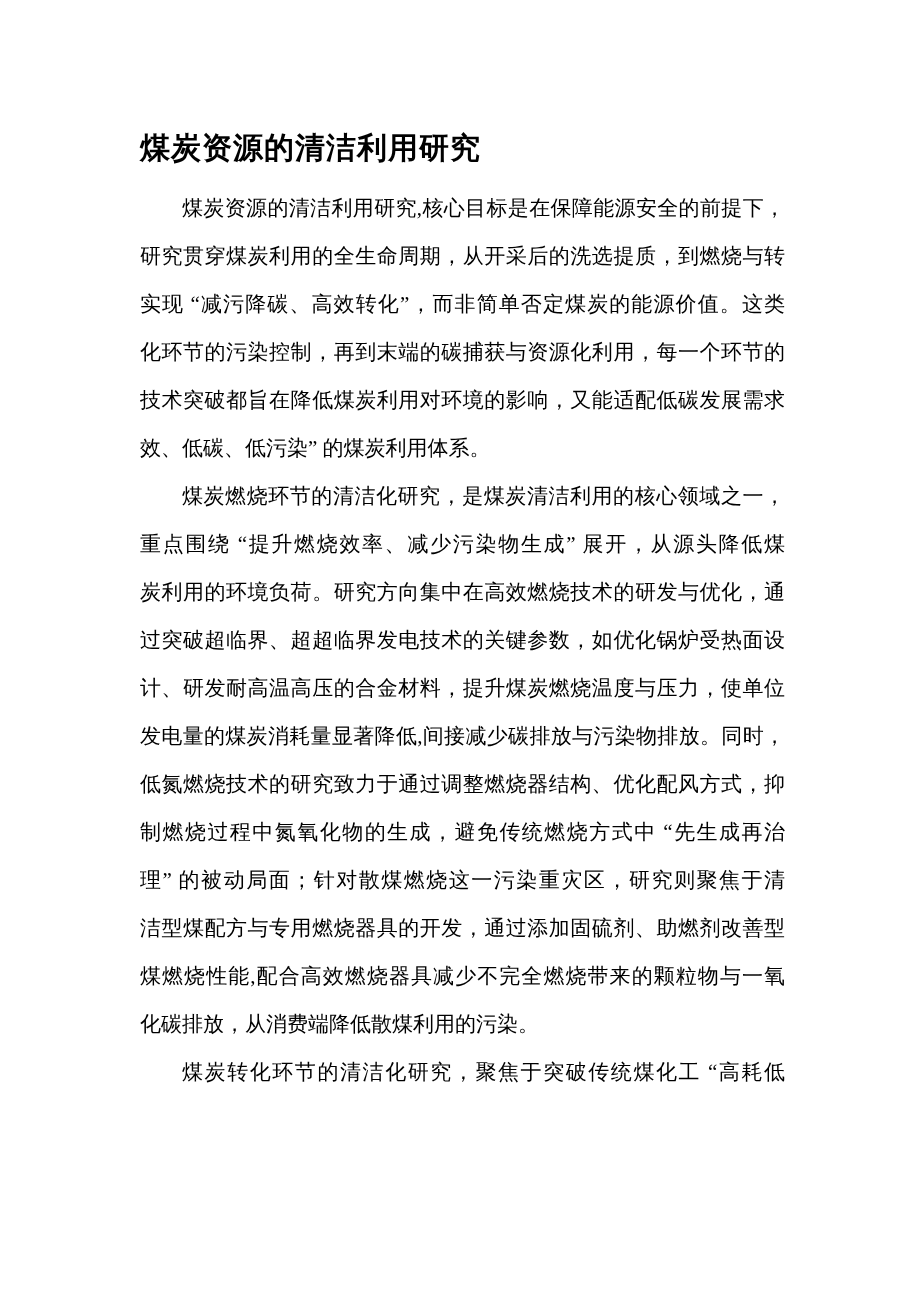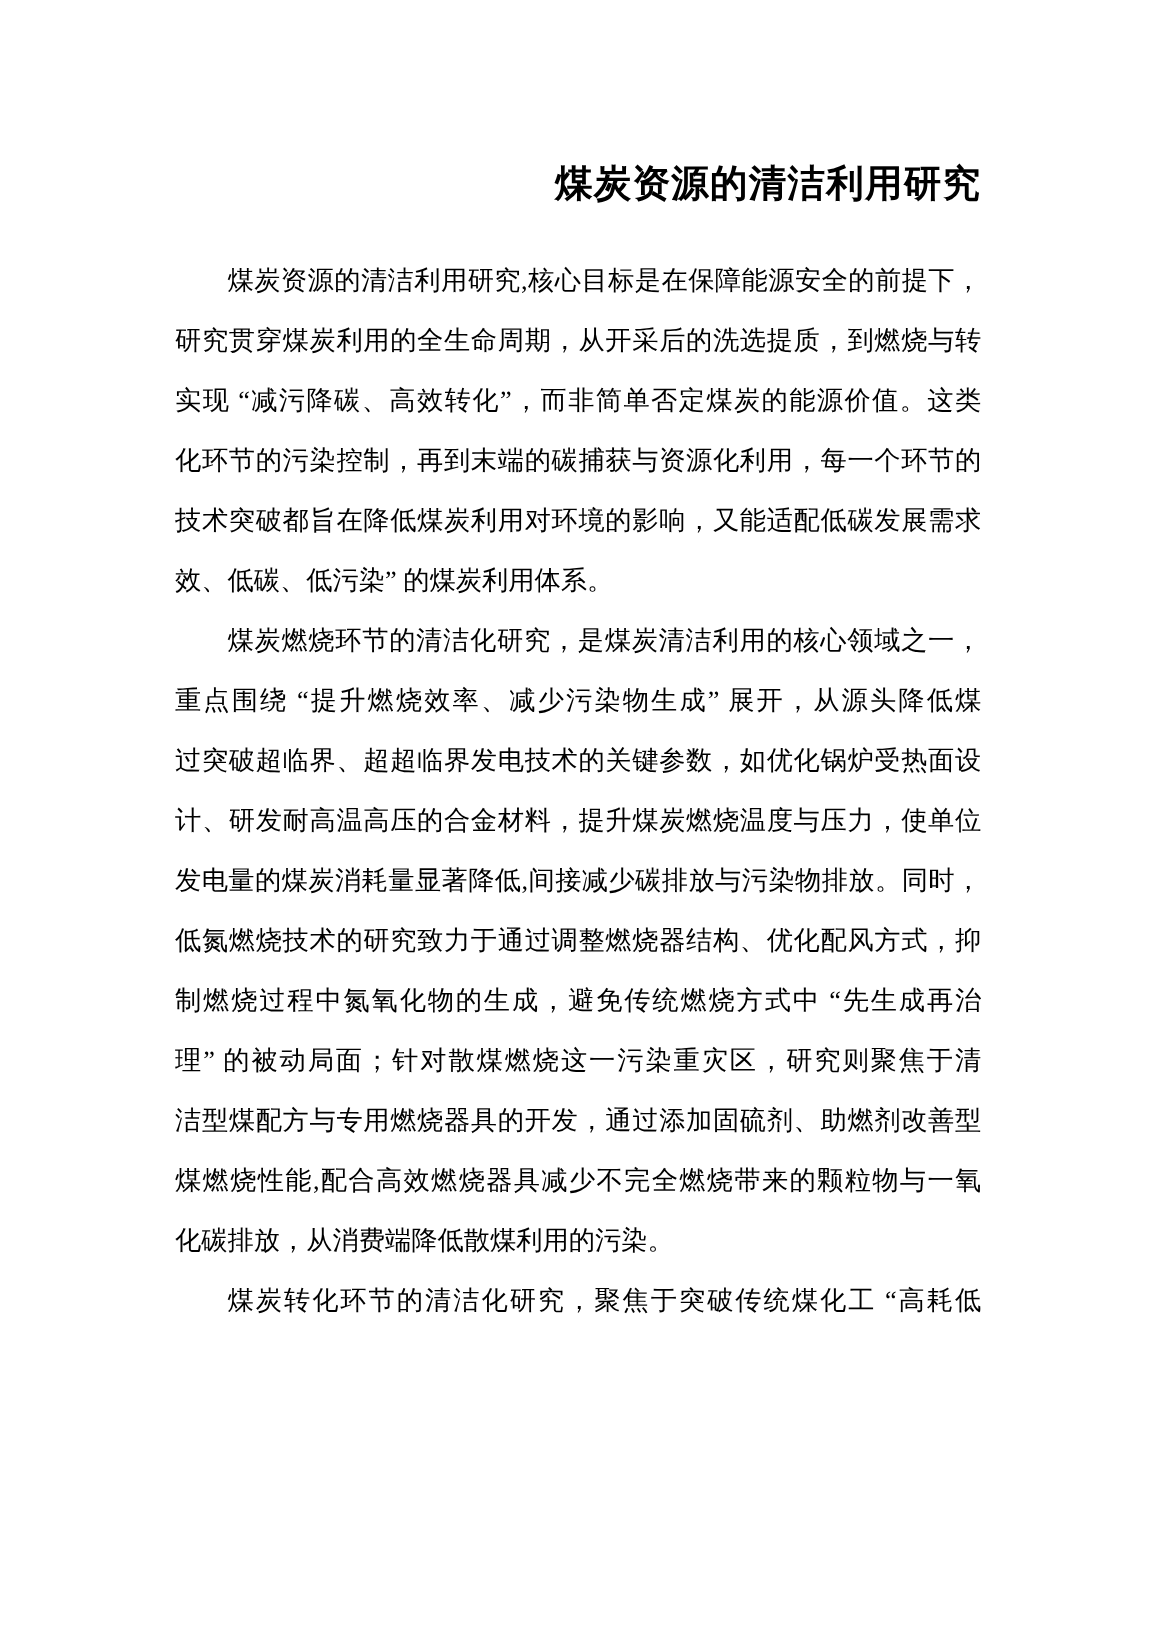--- a/index.html
+++ b/index.html
@@ -16,31 +16,31 @@
     color: #000000;
   }
   .doc-title {
     position: absolute;
     left: 140px;
     top: 124px;
     width: 645px;
     height: 48px;
     line-height: 48px;
     margin: 0;
-    text-align: right;
+    text-align: left;
     font-family: "Liberation Sans", sans-serif;
     font-weight: bold;
     font-size: 30px;
     letter-spacing: 1px;
     white-space: nowrap;
   }
   .doc-body {
     position: absolute;
     left: 140px;
-    top: 200px;
+    top: 184px;
     width: 645px;
     font-family: "Liberation Serif", serif;
     font-size: 21px;
   }
   .line {
     height: 48px;
     line-height: 48px;
     overflow: hidden;
     text-align: justify;
     text-align-last: justify;
@@ -61,20 +61,21 @@
   <h1 class="doc-title">煤炭资源的清洁利用研究</h1>
   <div class="doc-body" id="doc-body">
       <div class="line first">煤炭资源的清洁利用研究,核心目标是在保障能源安全的前提下，</div>
       <div class="line">研究贯穿煤炭利用的全生命周期，从开采后的洗选提质，到燃烧与转</div>
       <div class="line">实现 “减污降碳、高效转化”，而非简单否定煤炭的能源价值。这类</div>
       <div class="line">化环节的污染控制，再到末端的碳捕获与资源化利用，每一个环节的</div>
       <div class="line">技术突破都旨在降低煤炭利用对环境的影响，又能适配低碳发展需求</div>
       <div class="line last">效、低碳、低污染” 的煤炭利用体系。</div>
       <div class="line first">煤炭燃烧环节的清洁化研究，是煤炭清洁利用的核心领域之一，</div>
       <div class="line">重点围绕 “提升燃烧效率、减少污染物生成” 展开，从源头降低煤</div>
+      <div class="line">炭利用的环境负荷。研究方向集中在高效燃烧技术的研发与优化，通</div>
       <div class="line">过突破超临界、超超临界发电技术的关键参数，如优化锅炉受热面设</div>
       <div class="line">计、研发耐高温高压的合金材料，提升煤炭燃烧温度与压力，使单位</div>
       <div class="line">发电量的煤炭消耗量显著降低,间接减少碳排放与污染物排放。同时，</div>
       <div class="line">低氮燃烧技术的研究致力于通过调整燃烧器结构、优化配风方式，抑</div>
       <div class="line">制燃烧过程中氮氧化物的生成，避免传统燃烧方式中 “先生成再治</div>
       <div class="line">理” 的被动局面；针对散煤燃烧这一污染重灾区，研究则聚焦于清</div>
       <div class="line">洁型煤配方与专用燃烧器具的开发，通过添加固硫剂、助燃剂改善型</div>
       <div class="line">煤燃烧性能,配合高效燃烧器具减少不完全燃烧带来的颗粒物与一氧</div>
       <div class="line last">化碳排放，从消费端降低散煤利用的污染。</div>
       <div class="line first">煤炭转化环节的清洁化研究，聚焦于突破传统煤化工 “高耗低</div>

